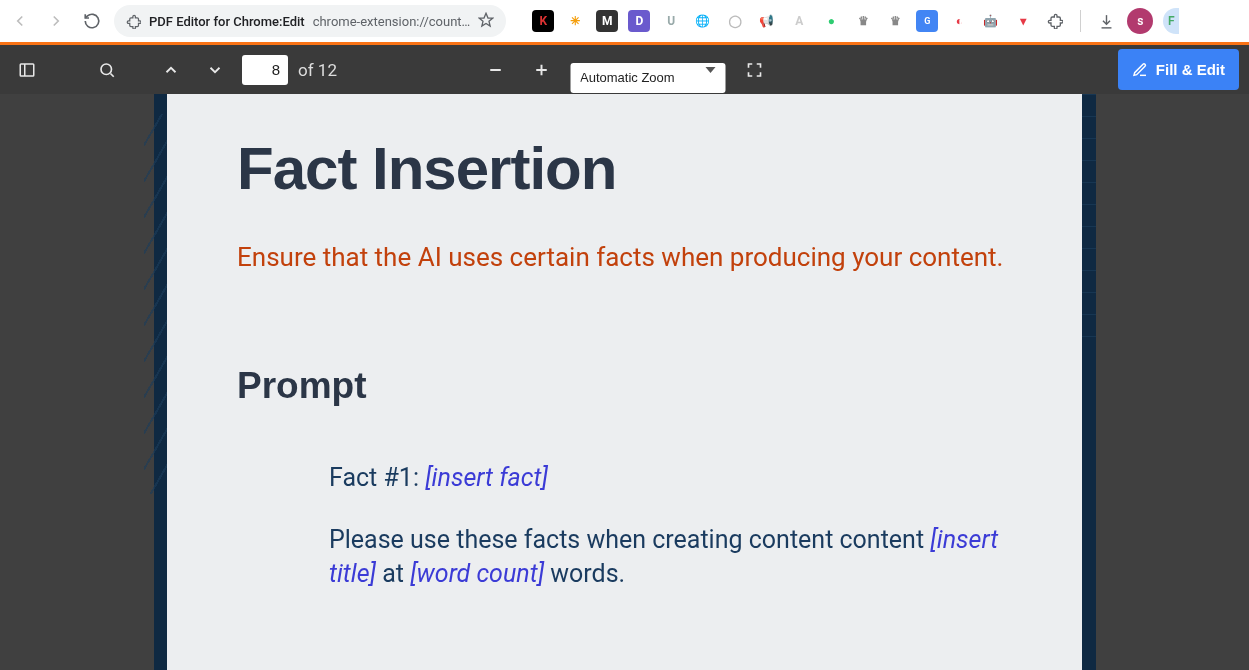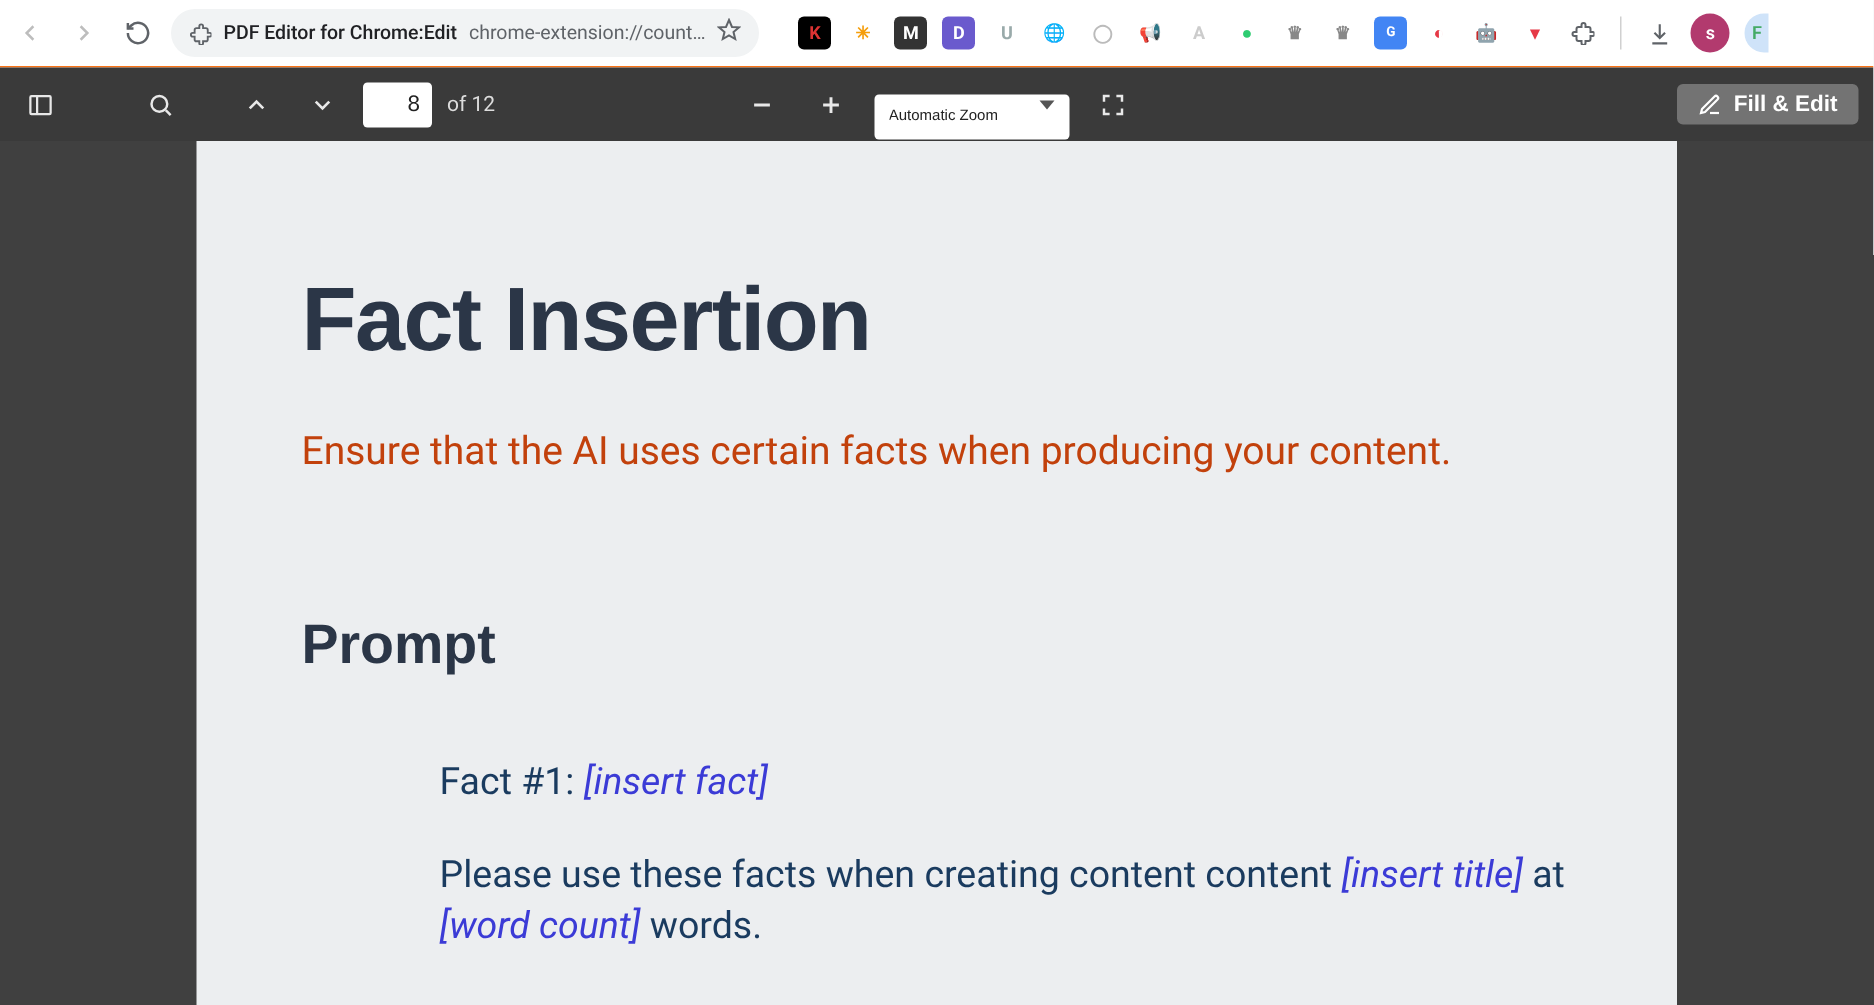--- a/index.html
+++ b/index.html
@@ -12,21 +12,21 @@
   }
 
   
   .browser-bar {
     height: 45px;
     background: #fff;
     display: flex;
     align-items: center;
     padding: 0 6px;
     gap: 8px;
-    border-bottom: 1px solid #f97316;
+    border-bottom: 3px solid #f97316;
   }
   .nav-arrow, .reload-btn {
     width: 28px; height: 28px;
     display: flex; align-items: center; justify-content: center;
     color: #5f6368;
     border-radius: 50%;
     cursor: pointer;
   }
   .nav-arrow.disabled { color: #bdbdbd; cursor: default; }
   .address-box {
@@ -86,50 +86,50 @@
     color:#e8e8e8;
     border-radius:3px;
     cursor:pointer;
   }
   .page-input {
     width: 46px; height: 30px;
     background:#fff; border:none; border-radius:3px;
     text-align:right; padding:0 8px;
     font-size:15px; color:#222;
   }
-  .page-of { font-size:14px; color:#ddd; }
+  .page-of { font-size:17px; color:#ddd; }
   .tb-center {
     position:absolute;
     left:50%;
     transform:translateX(-50%);
     display:flex;align-items:center;gap:12px;
   }
   .zoom-select {
     background:#fff; border:none; height:30px;
     border-radius:3px; padding:0 26px 0 10px;
-    font-size:10px;color:#222;
+    font-size:13px;color:#222;
     appearance:none;
-    width:130px;
+    width:155px;
     position:relative;
     margin-top:16px;
   }
   .select-wrap { position:relative; display:flex; }
   .select-wrap::after {
     content:""; position:absolute; right:10px; top:50%;
     width:0;height:0;border-left:5px solid transparent;
     border-right:5px solid transparent;border-top:6px solid #555;
     transform:translateY(-50%);
     pointer-events:none;
   }
   .fill-edit-btn {
     margin-left:auto;
-    background:#737373;
+    background:#3b82f6;
     color:#fff;
     border:none;
-    height:27px;
+    height:41px;
     padding:0 14px;
     border-radius:4px;
     font-weight:600;
     font-size:15px;
     display:flex;align-items:center;gap:8px;
     cursor:pointer;
   }
 
   
   .viewer-body {
@@ -164,24 +164,24 @@
     content:"";
     position:absolute;
     left:-10px;top:20px;
     width:70px;height:380px;
     background: repeating-linear-gradient(-60deg,#1b3c5a 0 2px,transparent 2px 18px);
     opacity:0.6;
   }
 
   .page {
     position:relative;
-    width:987px;
+    width:915px;
     min-height:100%;
     background:#eceef0;
-    padding:84px 70px 40px 70px;
+    padding:40px 70px 40px 70px;
     z-index:2;
   }
   .doc-title {
     font-size:60px;
     font-weight:900;
     color:#2b3647;
     letter-spacing:-1px;
     font-family: Arial Black, Arial, sans-serif;
     margin-bottom:36px;
   }

